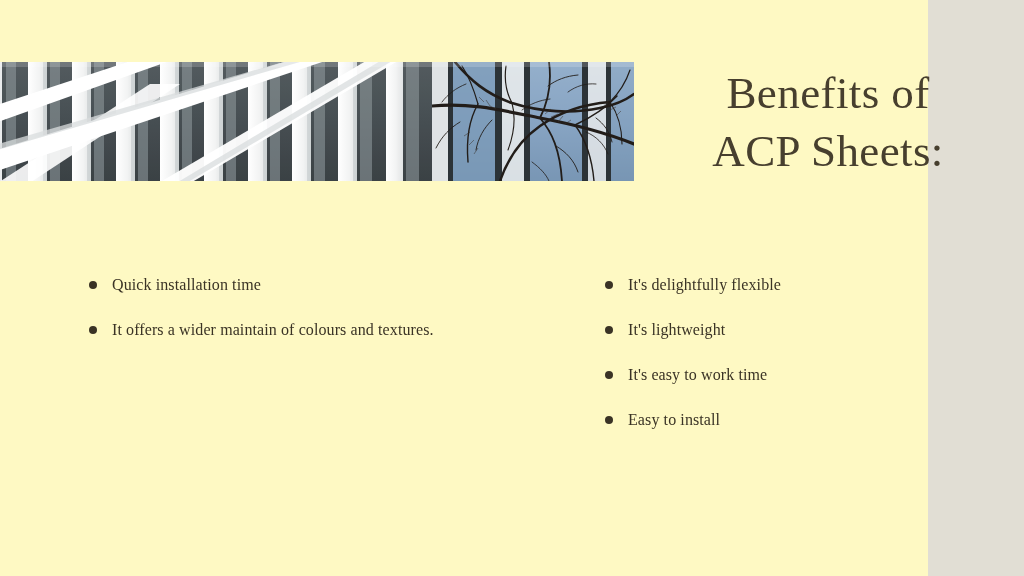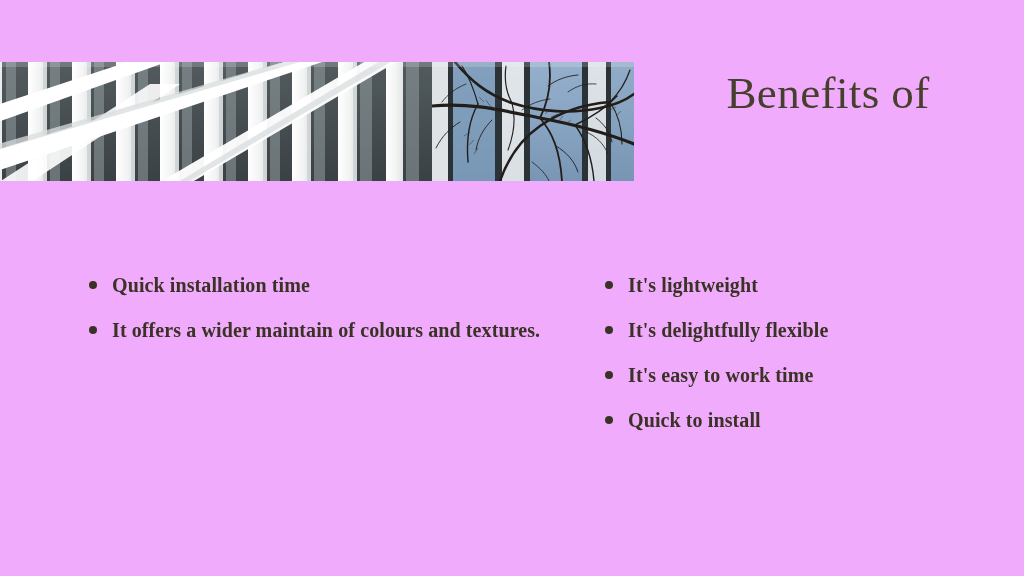--- a/index.html
+++ b/index.html
@@ -9,23 +9,23 @@
   body {
     width: 1024px;
     height: 576px;
     overflow: hidden;
     background: #e1ded4;
     font-family: "Liberation Serif", "DejaVu Serif", serif;
   }
 
   #slide {
     position: relative;
-    width: 1024px;
+    width: 928px;
     height: 576px;
-    background: #f0abfc;
+    background: #fef9c3;
   }
 
   
   #hero-band {
     position: absolute;
     left: 0;
     top: 62px;
     width: 634px;
     height: 119px;
     overflow: hidden;
@@ -68,23 +68,23 @@
     top: 0;
   }
   #bullet-col-left  { left: 84px;  width: 470px; }
   #bullet-col-right { left: 600px; width: 400px; }
 
   .bullet-item {
     position: relative;
     padding-left: 28px;
     margin-bottom: 11px;
     color: #3a3325;
-    font-size: 20px;
+    font-size: 16px;
     line-height: 34px;
-    font-weight: 700;
+    font-weight: 400;
     letter-spacing: 0.1px;
   }
   .bullet-dot {
     position: absolute;
     left: 5px;
     top: 13px;
     width: 8px;
     height: 8px;
     border-radius: 50%;
     background: #3a3325;
@@ -248,48 +248,49 @@
           <path d="M470,70 l-6,4 M474,78 l-5,5 M478,86 l-4,6"></path>
         </g>
       </g>
 
       <rect x="0" y="0" width="634" height="5" fill="#ffffff" opacity="0.18"></rect>
     </svg>
   </div>
 
   <div id="title-block">
     <span class="title-line">Benefits of</span>
+    <span class="title-line">ACP Sheets:</span>
   </div>
 
   <div id="bullets">
 
     <div class="bullet-col" id="bullet-col-left">
       <div class="bullet-item">
         <span class="bullet-dot"></span>
         <span class="bullet-text">Quick installation time</span>
       </div>
       <div class="bullet-item">
         <span class="bullet-dot"></span>
         <span class="bullet-text">It offers a wider maintain of colours and textures.</span>
       </div>
     </div>
 
     <div class="bullet-col" id="bullet-col-right">
       <div class="bullet-item">
         <span class="bullet-dot"></span>
+        <span class="bullet-text">It's delightfully flexible</span>
+      </div>
+      <div class="bullet-item">
+        <span class="bullet-dot"></span>
         <span class="bullet-text">It's lightweight</span>
       </div>
       <div class="bullet-item">
         <span class="bullet-dot"></span>
-        <span class="bullet-text">It's delightfully flexible</span>
-      </div>
-      <div class="bullet-item">
-        <span class="bullet-dot"></span>
         <span class="bullet-text">It's easy to work time</span>
       </div>
       <div class="bullet-item">
         <span class="bullet-dot"></span>
-        <span class="bullet-text">Quick to install</span>
+        <span class="bullet-text">Easy to install</span>
       </div>
     </div>
 
   </div>
 </div>
 
 </body></html>

